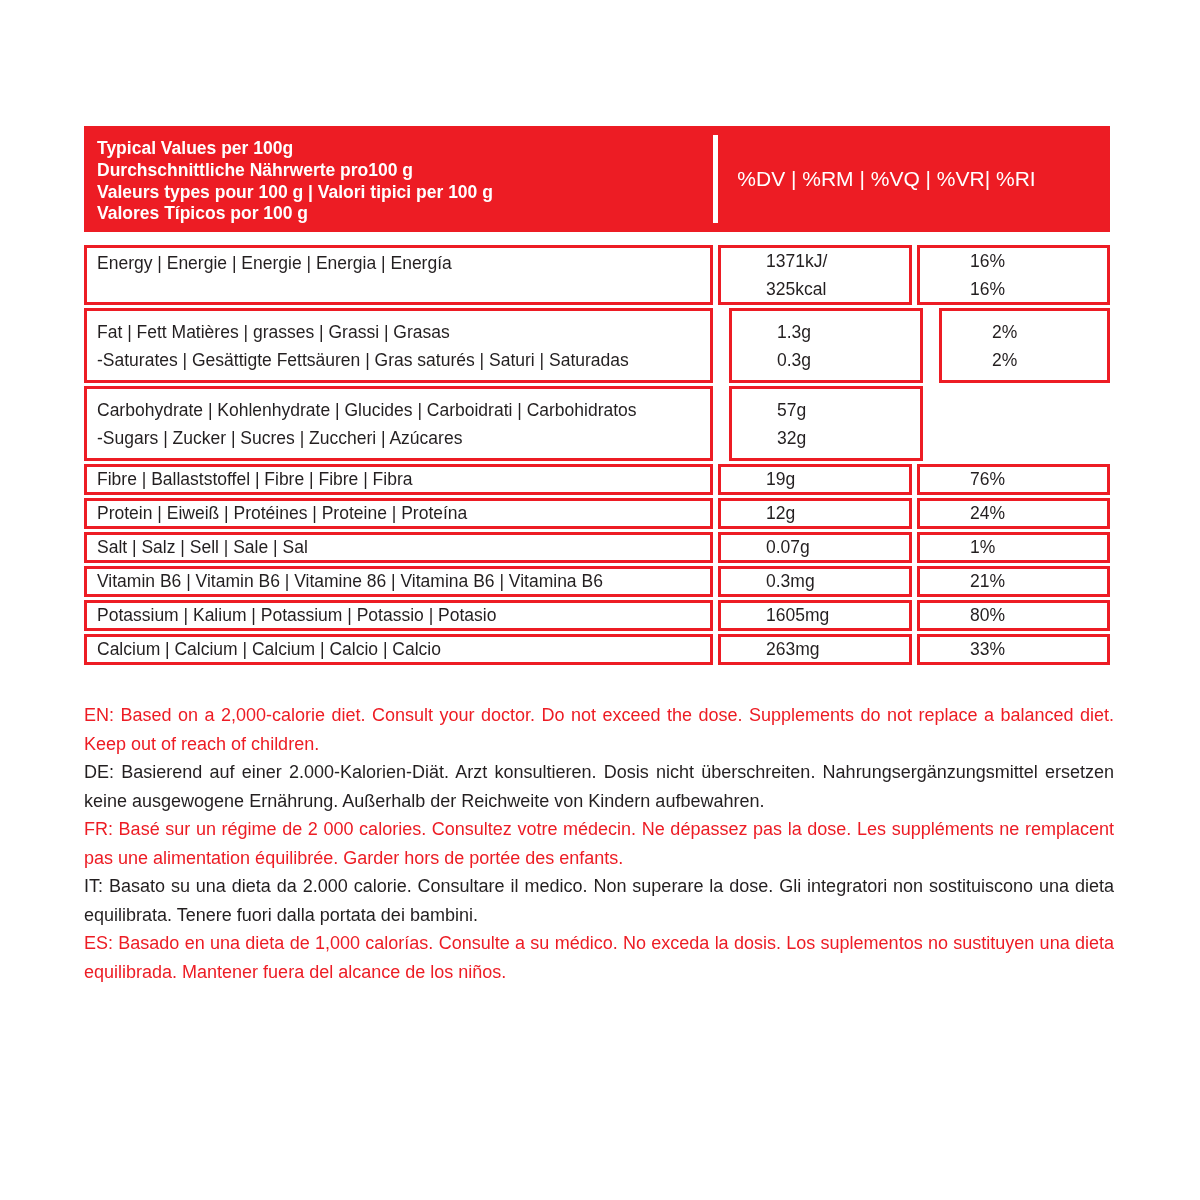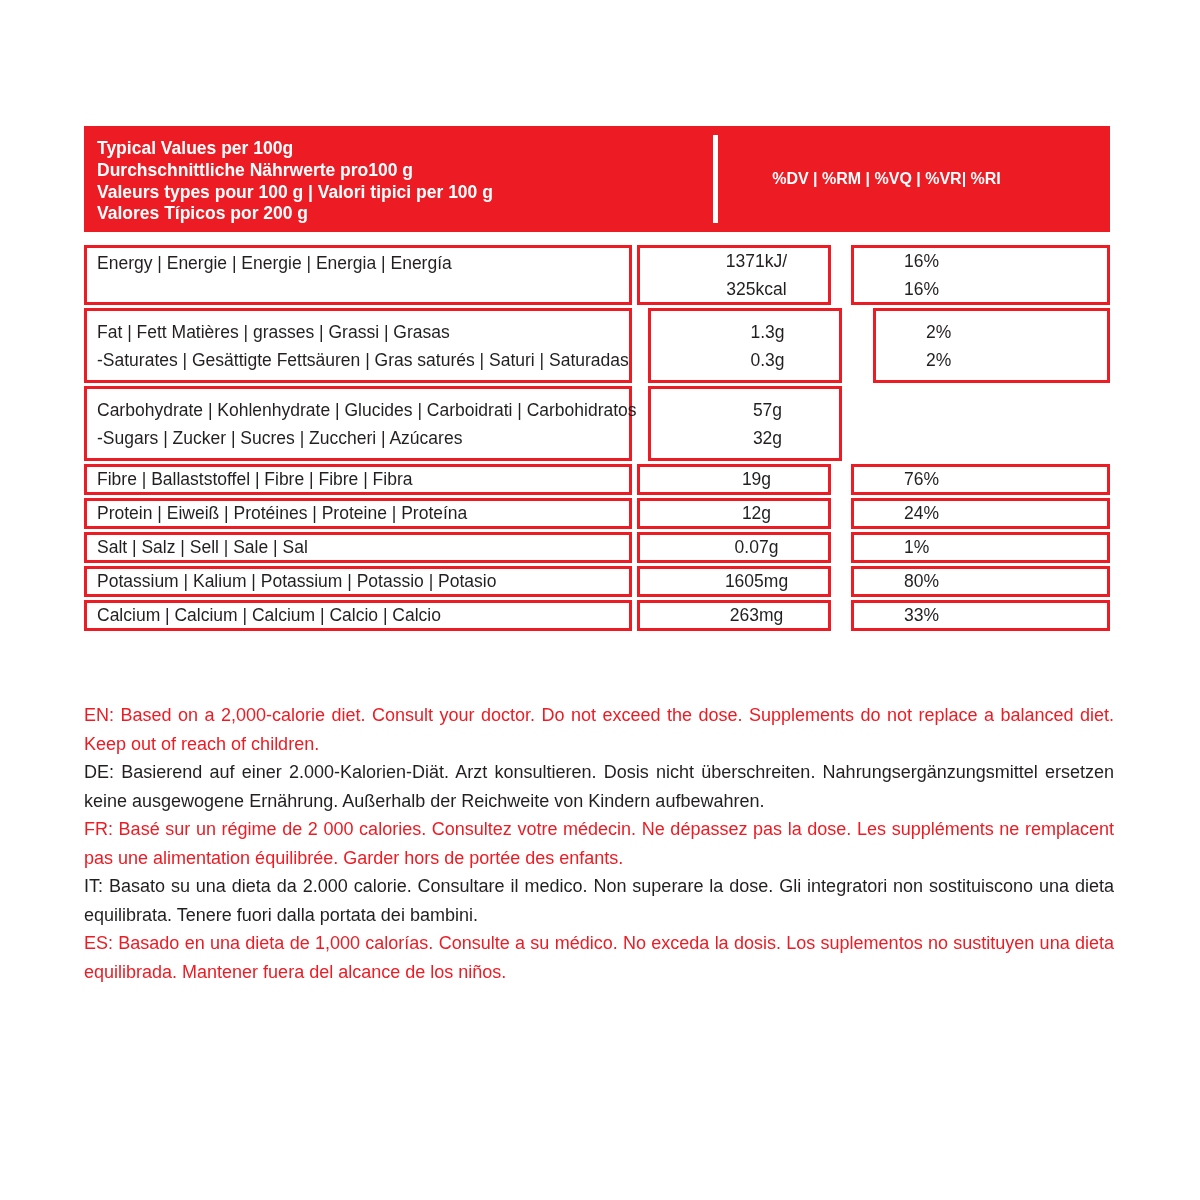--- a/index.html
+++ b/index.html
@@ -31,38 +31,38 @@
     white-space:nowrap;
   }
   .header-divider{
     position:absolute;left:629px;top:9px;bottom:9px;width:5px;
     background:#ffffff;
   }
   .header-right{
     position:absolute;left:634px;right:0;top:0;bottom:0;
     display:flex;align-items:center;justify-content:center;
     padding-right:55px;
-    font-weight:bold;font-size:16px;white-space:nowrap;
+    font-weight:normal;font-size:21px;white-space:nowrap;
   }
 
   
   .rows{display:flex;flex-direction:column;gap:3px;}
   .trow{display:flex;gap:5px;}
   .cell{
     box-sizing:border-box;
     border:3px solid var(--red);
     background:#fff;
     display:flex;flex-direction:column;justify-content:center;
     font-size:17.5px;
     overflow:visible;
   }
   .cell div{white-space:nowrap;}
-  .label{width:548px;padding-left:10px;}
-  .amount{width:194px;padding-left:45px;align-items:center;}
-  .dv{flex:1;padding-left:50px;margin-left:15px;}
+  .label{width:629px;padding-left:10px;}
+  .amount{width:194px;padding-left:45px;}
+  .dv{flex:1;padding-left:50px;}
   .r1{height:31px;}
   .r2{height:75px;gap:16px;}
   .r2 .cell div, .r2a .cell div{line-height:28px;}
   .r2a{height:60px;}
   .r2a .label{justify-content:flex-start;padding-top:1px;}
 
   
   .disclaimers{
     position:absolute;left:84px;top:701px;width:1030px;
     font-size:18px;line-height:28.5px;
@@ -75,21 +75,21 @@
 </head>
 <body>
 
 <div class="sheet">
 
   <div class="header-band">
     <div class="header-left">
       <div>Typical Values per 100g</div>
       <div>Durchschnittliche Nährwerte pro100 g</div>
       <div>Valeurs types pour 100 g | Valori tipici per 100 g</div>
-      <div>Valores Típicos por 200 g</div>
+      <div>Valores Típicos por 100 g</div>
     </div>
     <div class="header-divider"></div>
     <div class="header-right">%DV | %RM | %VQ | %VR| %RI</div>
   </div>
 
   <div class="rows" id="rows">
       <div class="trow r2a">
     <div class="cell label">
           <div>Energy | Energie | Energie | Energia | Energía</div>
         </div>
@@ -150,20 +150,31 @@
   </div>
       <div class="trow r1">
     <div class="cell label">
           <div>Salt | Salz | Sell | Sale | Sal</div>
         </div>
     <div class="cell amount">
           <div>0.07g</div>
         </div>
     <div class="cell dv">
           <div>1%</div>
+        </div>
+  </div>
+      <div class="trow r1">
+    <div class="cell label">
+          <div>Vitamin B6 | Vitamin B6 | Vitamine 86 | Vitamina B6 | Vitamina B6</div>
+        </div>
+    <div class="cell amount">
+          <div>0.3mg</div>
+        </div>
+    <div class="cell dv">
+          <div>21%</div>
         </div>
   </div>
       <div class="trow r1">
     <div class="cell label">
           <div>Potassium | Kalium | Potassium | Potassio | Potasio</div>
         </div>
     <div class="cell amount">
           <div>1605mg</div>
         </div>
     <div class="cell dv">

